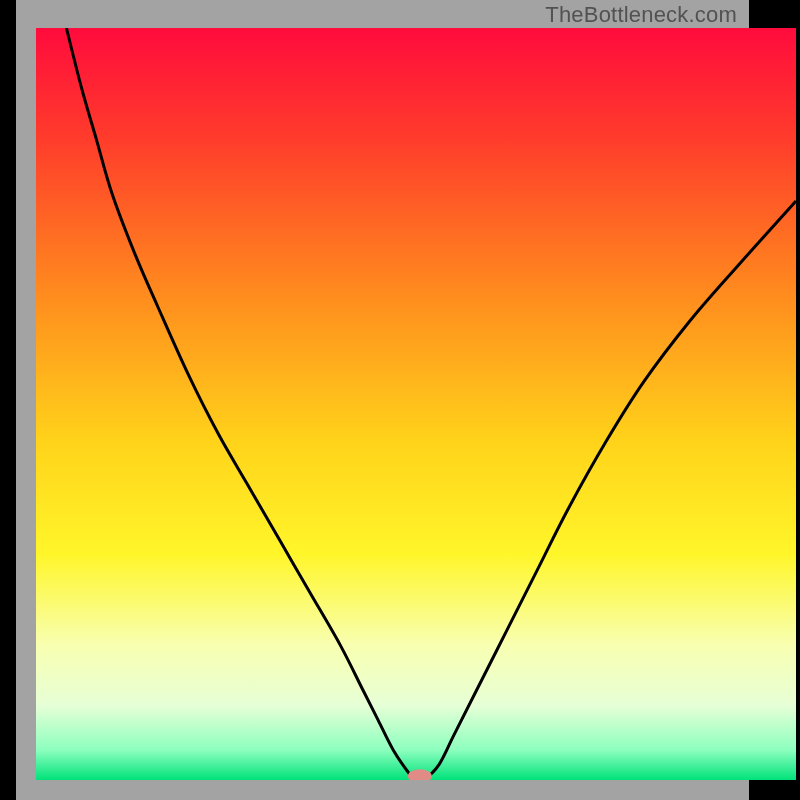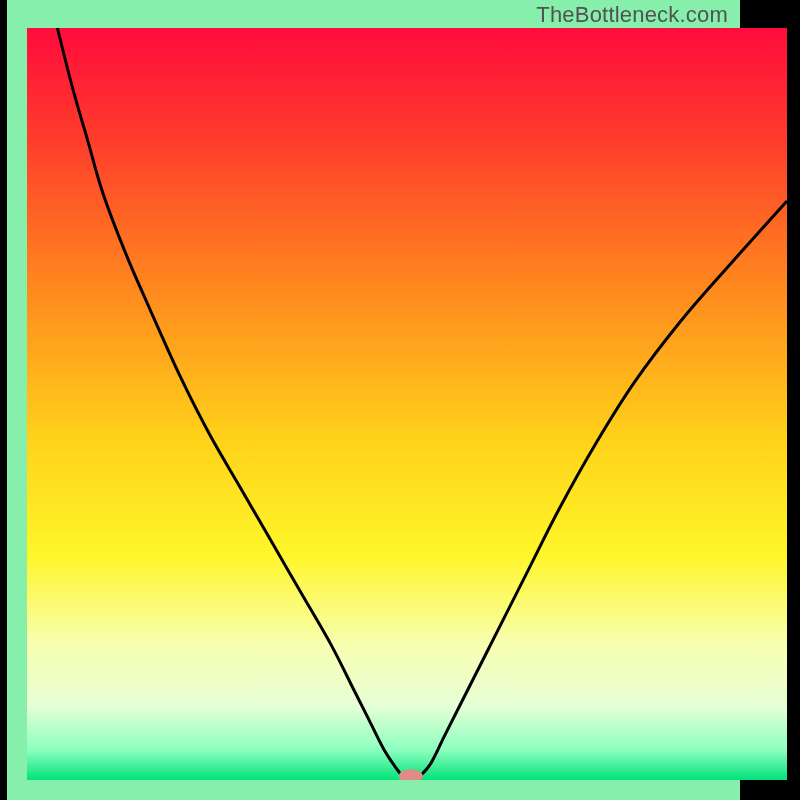--- a/index.html
+++ b/index.html
@@ -5,25 +5,25 @@
   html, body {
     margin: 0;
     padding: 0;
     width: 800px;
     height: 800px;
     background: #000;
     overflow: hidden;
   }
   .frame {
     position: absolute;
-    left: 7px;
+    left: 16px;
     top: 0;
     width: 733px;
     height: 800px;
-    background: #86efac;
+    background: #a3a3a3;
   }
   .watermark {
     position: absolute;
     top: 2px;
     right: 12px;
     font-family: Arial, Helvetica, sans-serif;
     font-size: 22px;
     color: #525252;
     font-weight: 500;
     letter-spacing: 0.2px;

